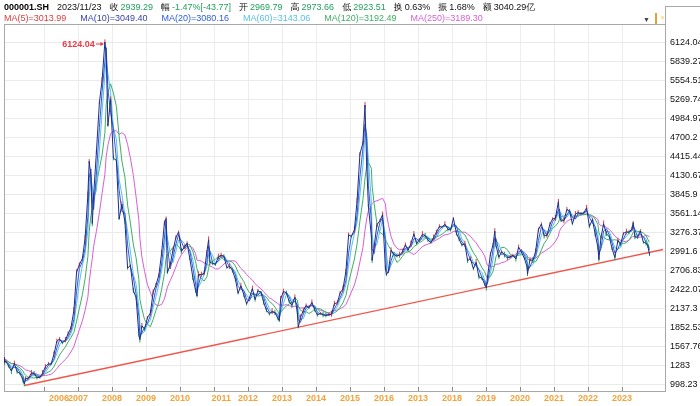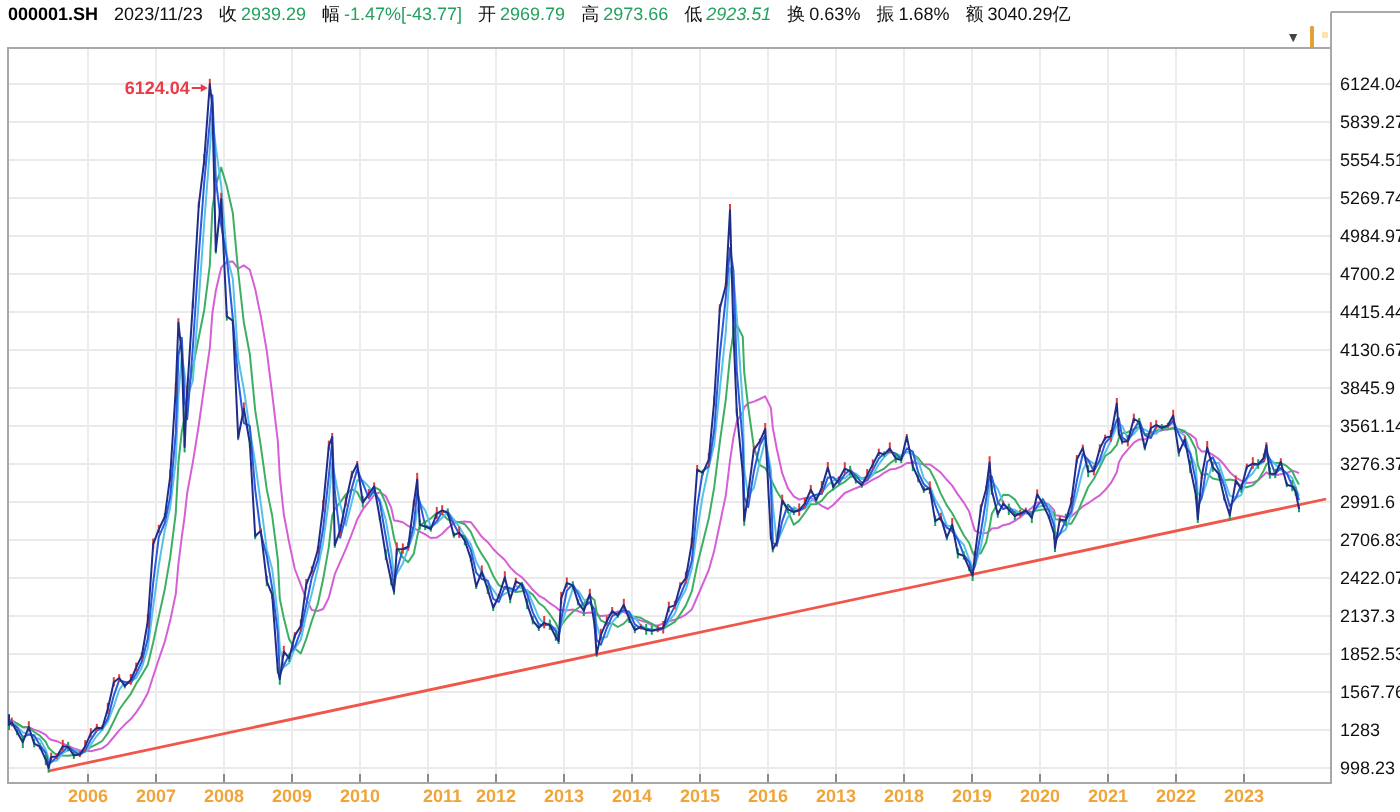--- a/index.html
+++ b/index.html
@@ -54,37 +54,45 @@
         <span class="qpair">
           <span class="qlab">开</span>
           <span class="qval" style="color: rgb(35, 161, 94);">2969.79</span>
         </span>
         <span class="qpair">
           <span class="qlab">高</span>
           <span class="qval" style="color: rgb(35, 161, 94);">2973.66</span>
         </span>
         <span class="qpair">
           <span class="qlab">低</span>
-          <span class="qval" style="color: rgb(35, 161, 94); font-style: italic;">2923.51</span>
+          <span class="qval" style="color: rgb(35, 161, 94);">2923.51</span>
         </span>
         <span class="qpair">
           <span class="qlab">换</span>
           <span class="qval" style="color: rgb(17, 17, 17);">0.63%</span>
         </span>
         <span class="qpair">
           <span class="qlab">振</span>
           <span class="qval" style="color: rgb(17, 17, 17);">1.68%</span>
         </span>
         <span class="qpair">
           <span class="qlab">额</span>
           <span class="qval" style="color: rgb(17, 17, 17);">3040.29亿</span>
         </span>
       </span>
   </div>
 
+  <div class="ma-row" id="ma-row">
+      <span style="color: rgb(221, 60, 60);">MA(5)=3013.99</span>
+      <span style="color: rgb(55, 66, 171);">MA(10)=3049.40</span>
+      <span style="color: rgb(43, 92, 224);">MA(20)=3080.16</span>
+      <span style="color: rgb(87, 193, 232);">MA(60)=3143.06</span>
+      <span style="color: rgb(61, 175, 98);">MA(120)=3192.49</span>
+      <span style="color: rgb(214, 95, 214);">MA(250)=3189.30</span>
+    </div>
 
   <div class="range-box">
     <span class="caret">▼</span>
     <span class="lock">
       <span class="shackle"></span>
       <span class="lbody"><span class="keyhole"></span></span>
     </span>
   </div>
 
   <svg id="chart" width="700" height="406" viewBox="0 0 700 406">
@@ -420,21 +428,21 @@
       <div class="ylab" style="top: 246px;">2991.6</div>
       <div class="ylab" style="top: 265px;">2706.83</div>
       <div class="ylab" style="top: 284px;">2422.07</div>
       <div class="ylab" style="top: 303px;">2137.3</div>
       <div class="ylab" style="top: 322px;">1852.53</div>
       <div class="ylab" style="top: 341px;">1567.76</div>
       <div class="ylab" style="top: 360px;">1283</div>
       <div class="ylab" style="top: 379px;">998.23</div>
     </div>
   <div id="xlabels">
-      <div class="xlab" style="left: 27px; color: rgb(240, 164, 60);">2006</div>
+      <div class="xlab" style="left: 42px; color: rgb(240, 164, 60);">2006</div>
       <div class="xlab" style="left: 61px; color: rgb(240, 164, 60);">2007</div>
       <div class="xlab" style="left: 95px; color: rgb(240, 164, 60);">2008</div>
       <div class="xlab" style="left: 129px; color: rgb(240, 164, 60);">2009</div>
       <div class="xlab" style="left: 163px; color: rgb(240, 164, 60);">2010</div>
       <div class="xlab" style="left: 197px; color: rgb(240, 164, 60); text-align: right;">2011</div>
       <div class="xlab" style="left: 231px; color: rgb(240, 164, 60);">2012</div>
       <div class="xlab" style="left: 265px; color: rgb(240, 164, 60);">2013</div>
       <div class="xlab" style="left: 299px; color: rgb(240, 164, 60);">2014</div>
       <div class="xlab" style="left: 333px; color: rgb(240, 164, 60); text-align: center;">2015</div>
       <div class="xlab" style="left: 367px; color: rgb(240, 164, 60);">2016</div>

